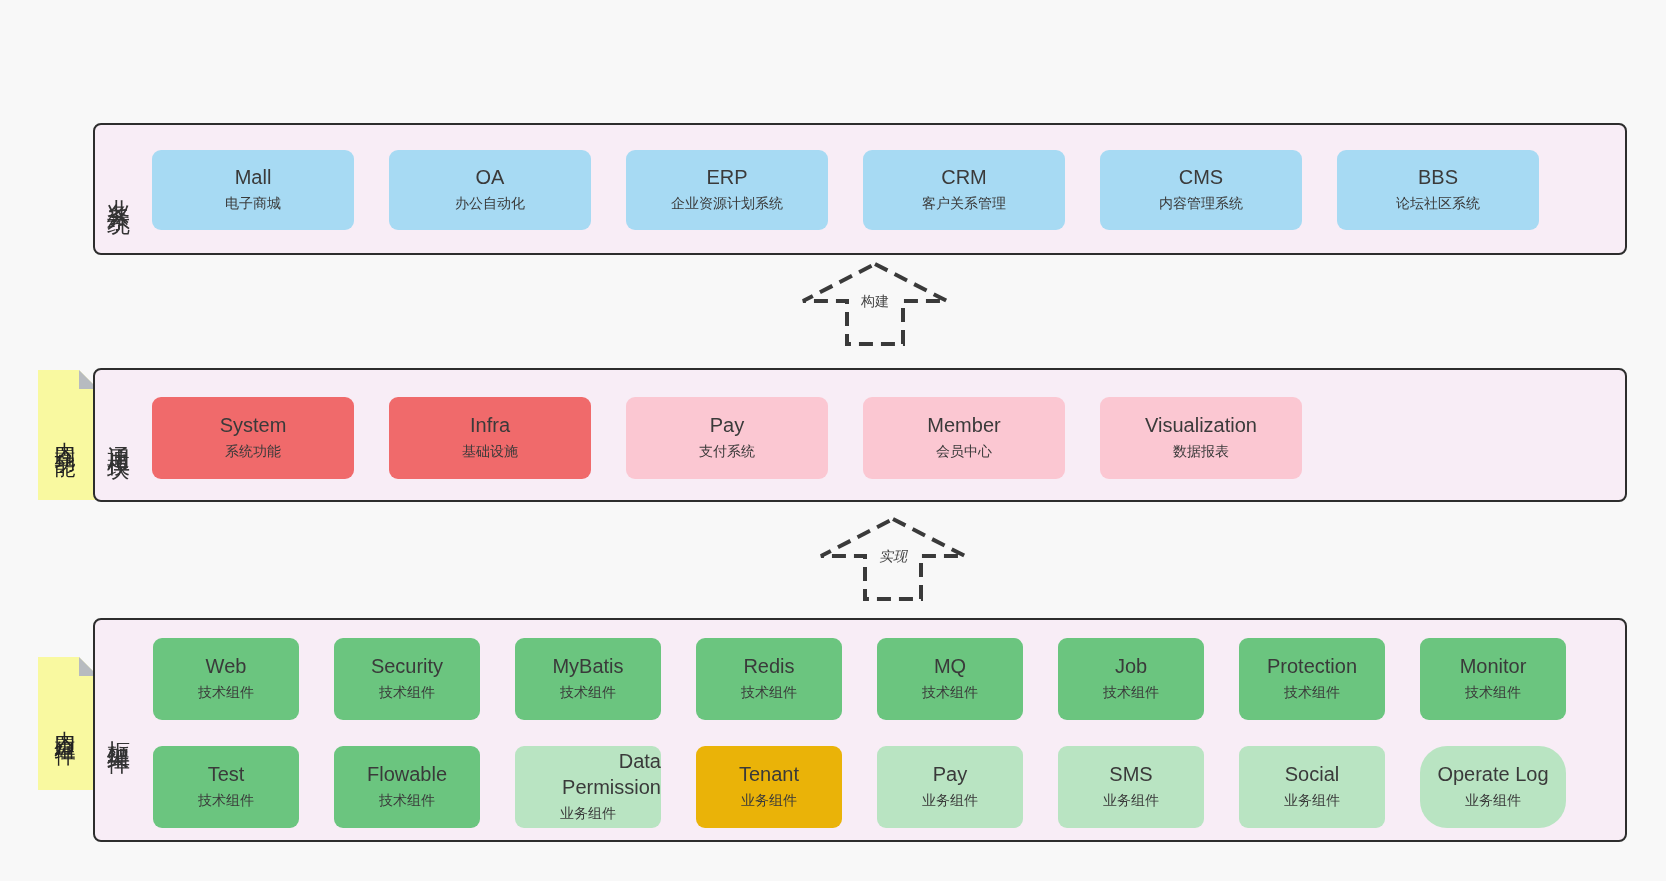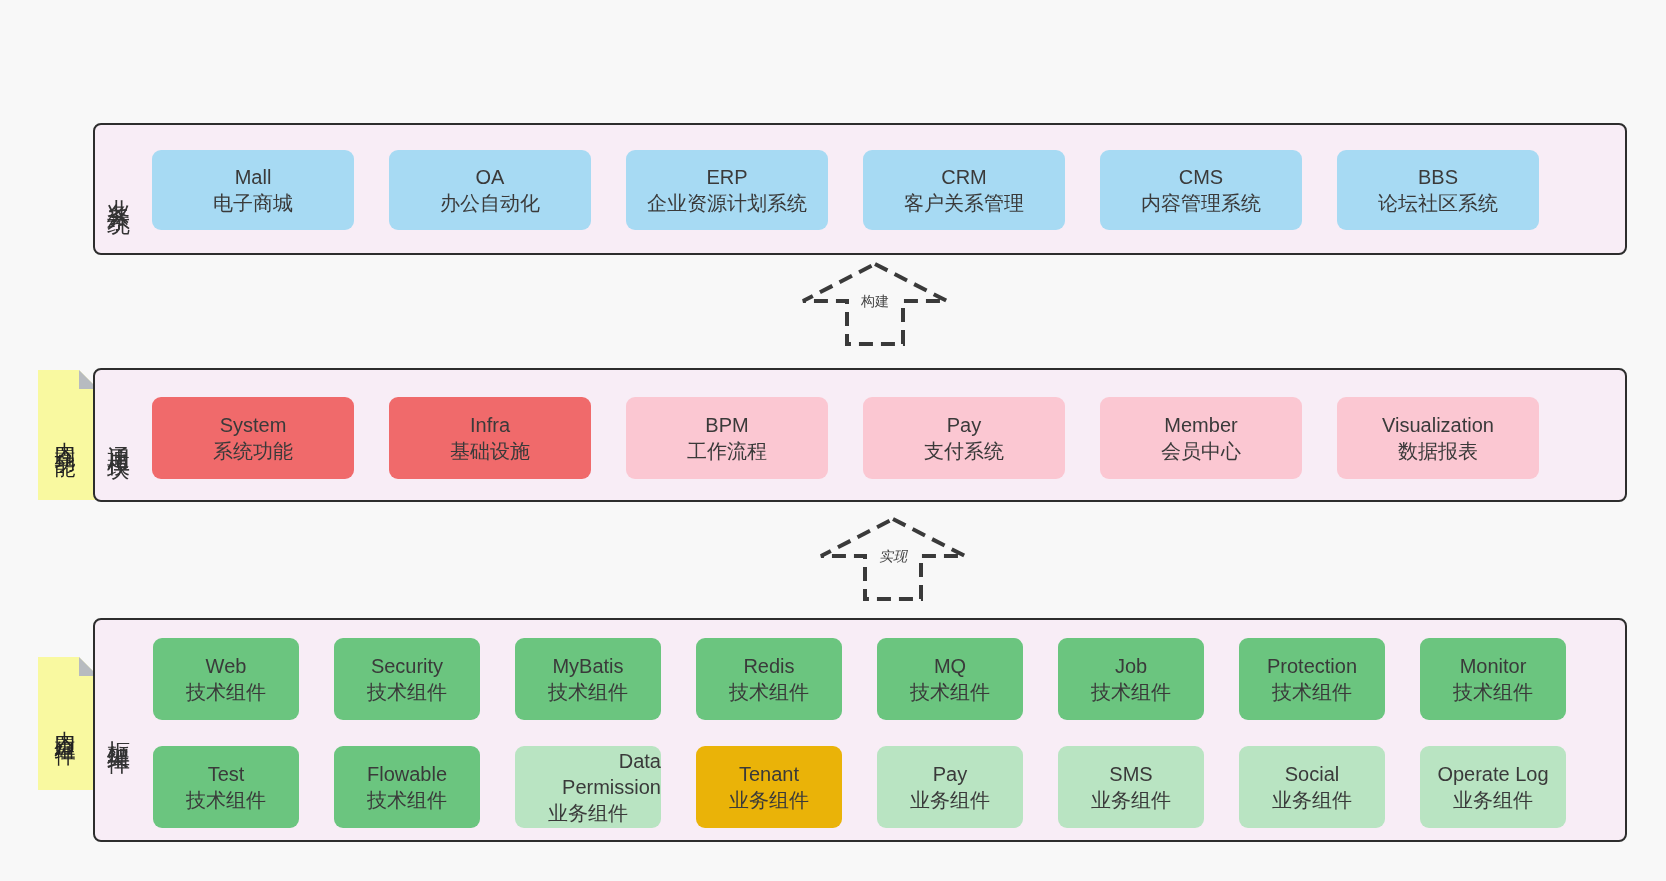--- a/index.html
+++ b/index.html
@@ -57,21 +57,21 @@
   #panel-3 .content{left:58px;top:18px;flex-direction:column;gap:26px;}
   .row{display:flex;gap:35px;}
   
   .box{
     border-radius:9px;
     display:flex;flex-direction:column;align-items:center;justify-content:center;
     text-align:right;color:var(--text,#3a3a3a);
     line-height:26px;
   }
   .box .en{font-size:20px;}
-  .box .zh{font-size:20px;}
+  .box .zh{font-size:14px;}
   .cols6 .box{width:202px;height:80px;}
   #panel-2 .cols6 .box{height:82px;}
   .cols8 .box{width:146px;height:82px;}
   
   .arrow{position:absolute;width:150px;height:86px;z-index:0;}
   #arrow-1{left:800px;top:261px;}
   #arrow-2{left:818px;top:516px;font-style:italic;}
   .arrow svg{display:block;width:150px;height:86px;}
   .arrow-label{
     position:absolute;left:50%;top:30px;transform:translateX(-50%);
@@ -138,24 +138,20 @@
       <div class="row cols6">
         <div class="box" style="background: rgb(240, 106, 107);">
           <div class="en">System</div>
           <div class="zh">系统功能</div>
         </div>
         <div class="box" style="background: rgb(240, 106, 107);">
           <div class="en">Infra</div>
           <div class="zh">基础设施</div>
         </div>
         <div class="box" style="background: rgb(251, 199, 210);">
-          <div class="en">BPM</div>
-          <div class="zh">工作流程</div>
-        </div>
-        <div class="box" style="background: rgb(251, 199, 210);">
           <div class="en">Pay</div>
           <div class="zh">支付系统</div>
         </div>
         <div class="box" style="background: rgb(251, 199, 210);">
           <div class="en">Member</div>
           <div class="zh">会员中心</div>
         </div>
         <div class="box" style="background: rgb(251, 199, 210);">
           <div class="en">Visualization</div>
           <div class="zh">数据报表</div>
@@ -230,21 +226,21 @@
           <div class="zh">业务组件</div>
         </div>
         <div class="box" style="background: rgb(185, 228, 194);">
           <div class="en">SMS</div>
           <div class="zh">业务组件</div>
         </div>
         <div class="box" style="background: rgb(185, 228, 194);">
           <div class="en">Social</div>
           <div class="zh">业务组件</div>
         </div>
-        <div class="box" style="background: rgb(185, 228, 194);">
+        <div class="box" style="background: rgb(185, 228, 194); border-radius: 27px;">
           <div class="en">Operate Log</div>
           <div class="zh">业务组件</div>
         </div>
       </div>
     </div>
   </section>
 
 </div>
 
 </body></html>

